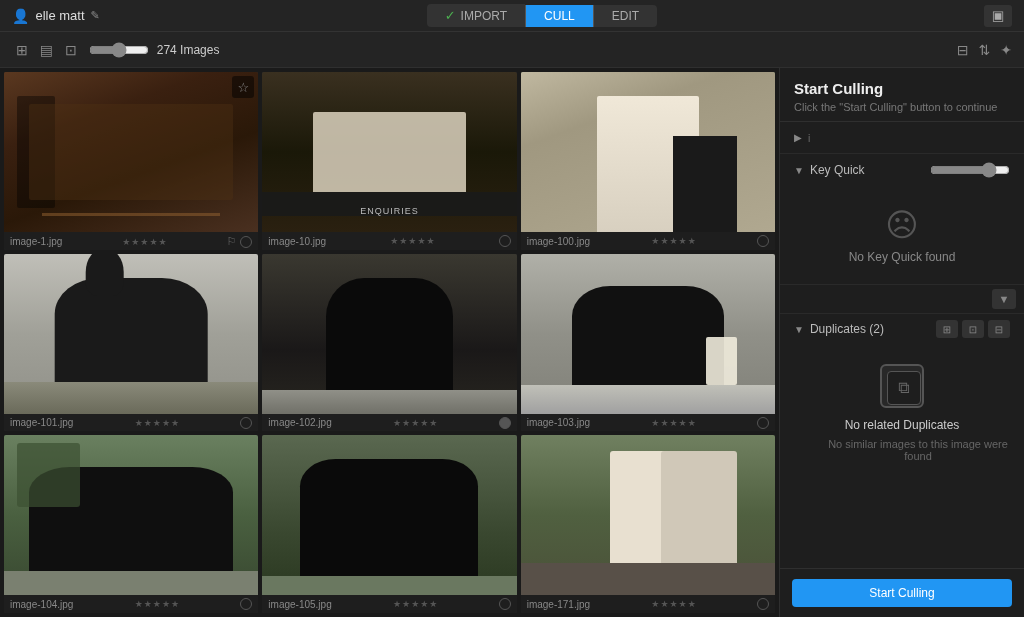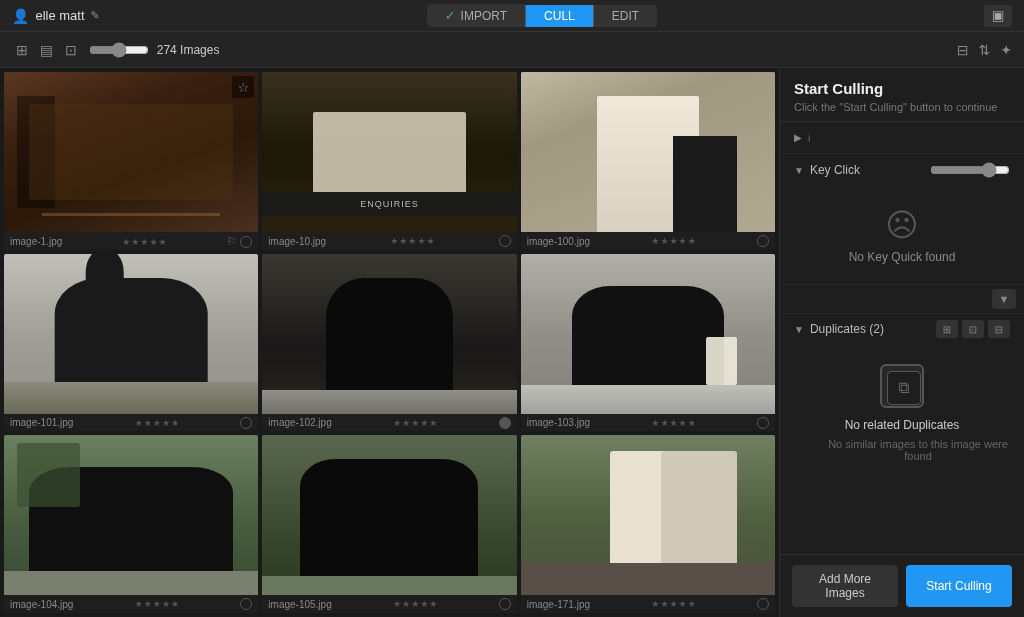--- a/index.html
+++ b/index.html
@@ -563,21 +563,21 @@
           <span class="img-action-icon">⚐</span>
           <span class="img-circle"></span>
         </div>
       </div>
     </div>
 
     <div class="image-cell">
       <div class="img-area photo-2">
         <div style="position:absolute;top:0;left:0;right:0;bottom:0;background:linear-gradient(180deg,#3a3020 0%,#1a1808 50%,#2a2010 100%);"></div>
         <div style="position:absolute;bottom:20%;left:20%;width:60%;height:55%;background:rgba(220,210,190,0.85);border-radius:2px;"></div>
-        <div style="position:absolute;bottom:10%;left:0;right:0;height:15%;background:#1a1a18;display:flex;align-items:center;justify-content:center;">
+        <div style="position:absolute;bottom:10%;left:0;right:0;height:15%;background:#1a1a18;display:flex;align-items:flex-end;justify-content:center;">
           <span style="color:#bbb;font-size:9px;letter-spacing:1px;">ENQUIRIES</span>
         </div>
       </div>
       <div class="img-footer">
         <span class="img-name">image-10.jpg</span>
         <div class="img-stars">
           <span class="star">★</span>
           <span class="star">★</span>
           <span class="star">★</span>
           <span class="star">★</span>
@@ -750,21 +750,21 @@
     <div class="panel-section">
       <div class="panel-section-header">
         <span class="section-chevron">▶</span>
         <span class="section-info">ℹ</span>
       </div>
     </div>
 
     <div class="panel-section">
       <div class="panel-section-header">
         <span class="section-chevron">▼</span>
-        <span class="section-title">Key Click</span>
+        <span class="section-title">Key Quick</span>
         <div class="section-slider">
           <input type="range" min="0" max="100" value="80" style="">
         </div>
       </div>
       <div class="key-faces-content">
         <div class="sad-face">☹</div>
         <div class="no-faces-text">No Key Quick found</div>
       </div>
     </div>
 
@@ -788,18 +788,17 @@
       <div class="duplicate-icon">
         <div class="duplicate-icon-inner">
           <span style="font-size:16px;color:#666;">⧉</span>
         </div>
       </div>
       <div class="no-duplicates-title">No related Duplicates</div>
       <div class="no-duplicates-sub">No similar images to this image were found</div>
     </div>
 
     <div class="bottom-buttons">
-      <button class="btn-add-images">Add More Images</button>
       <button class="btn-start-culling">Start Culling</button>
     </div>
   </div>
 
 </div>
 
 </body></html>

